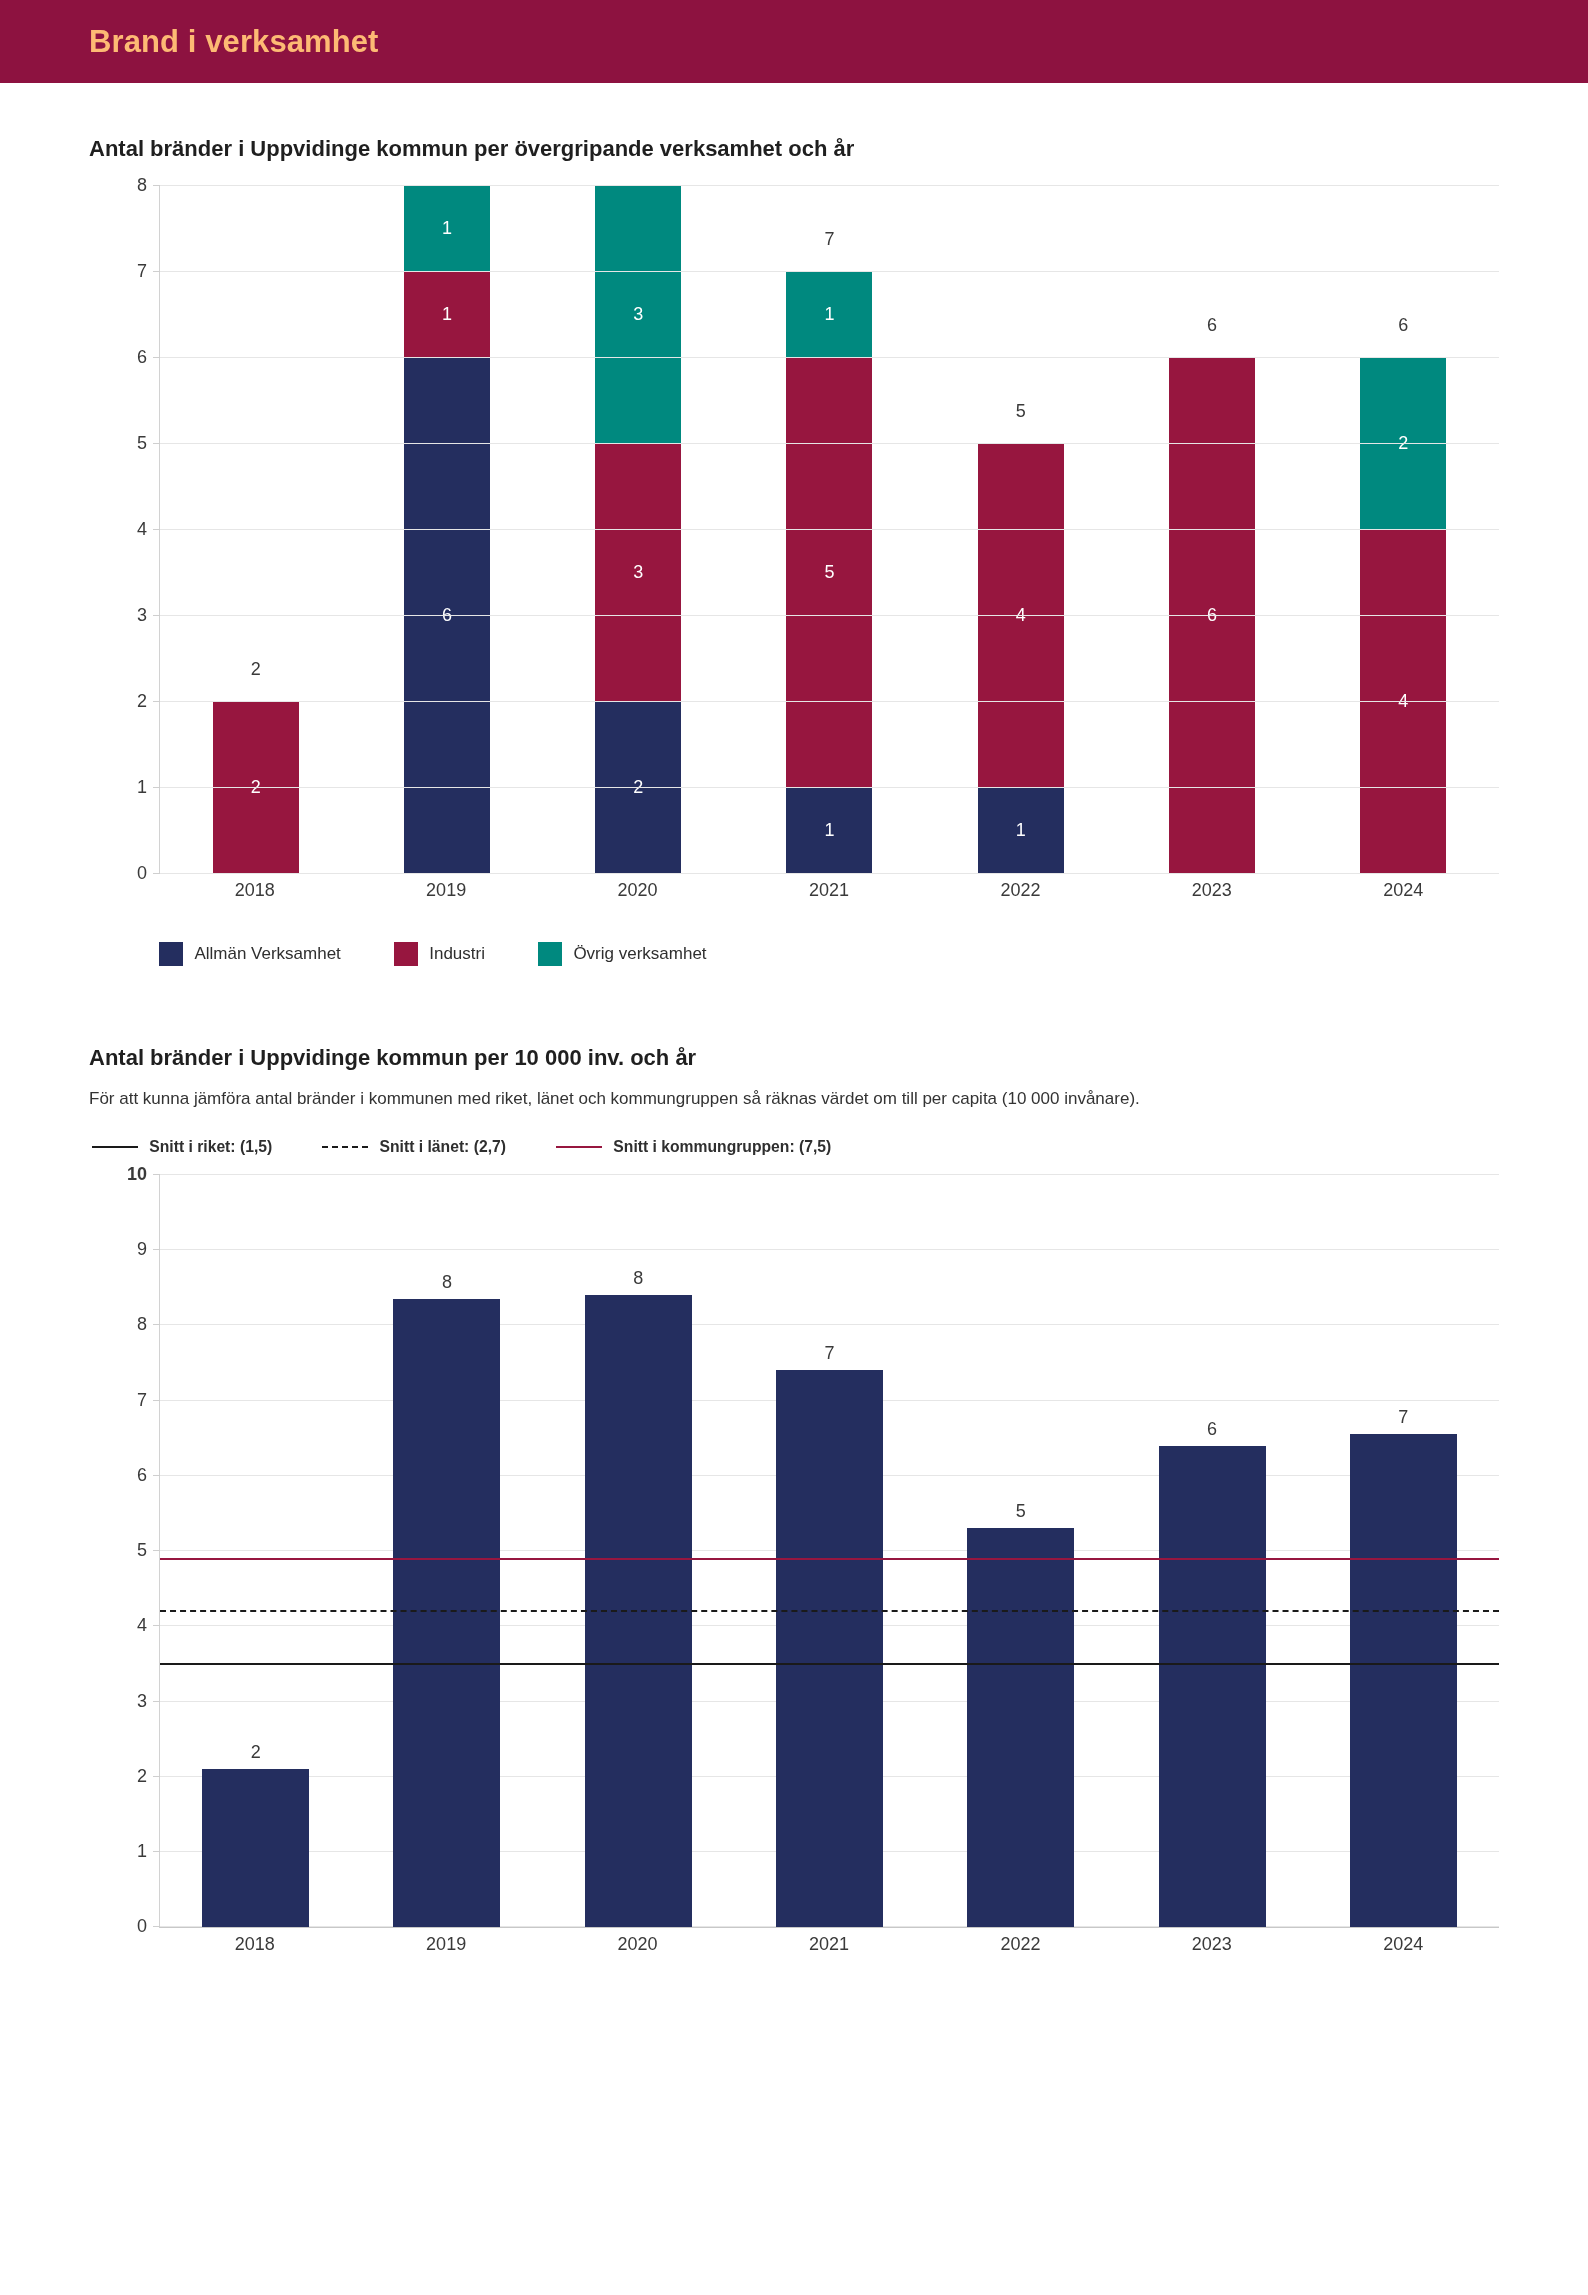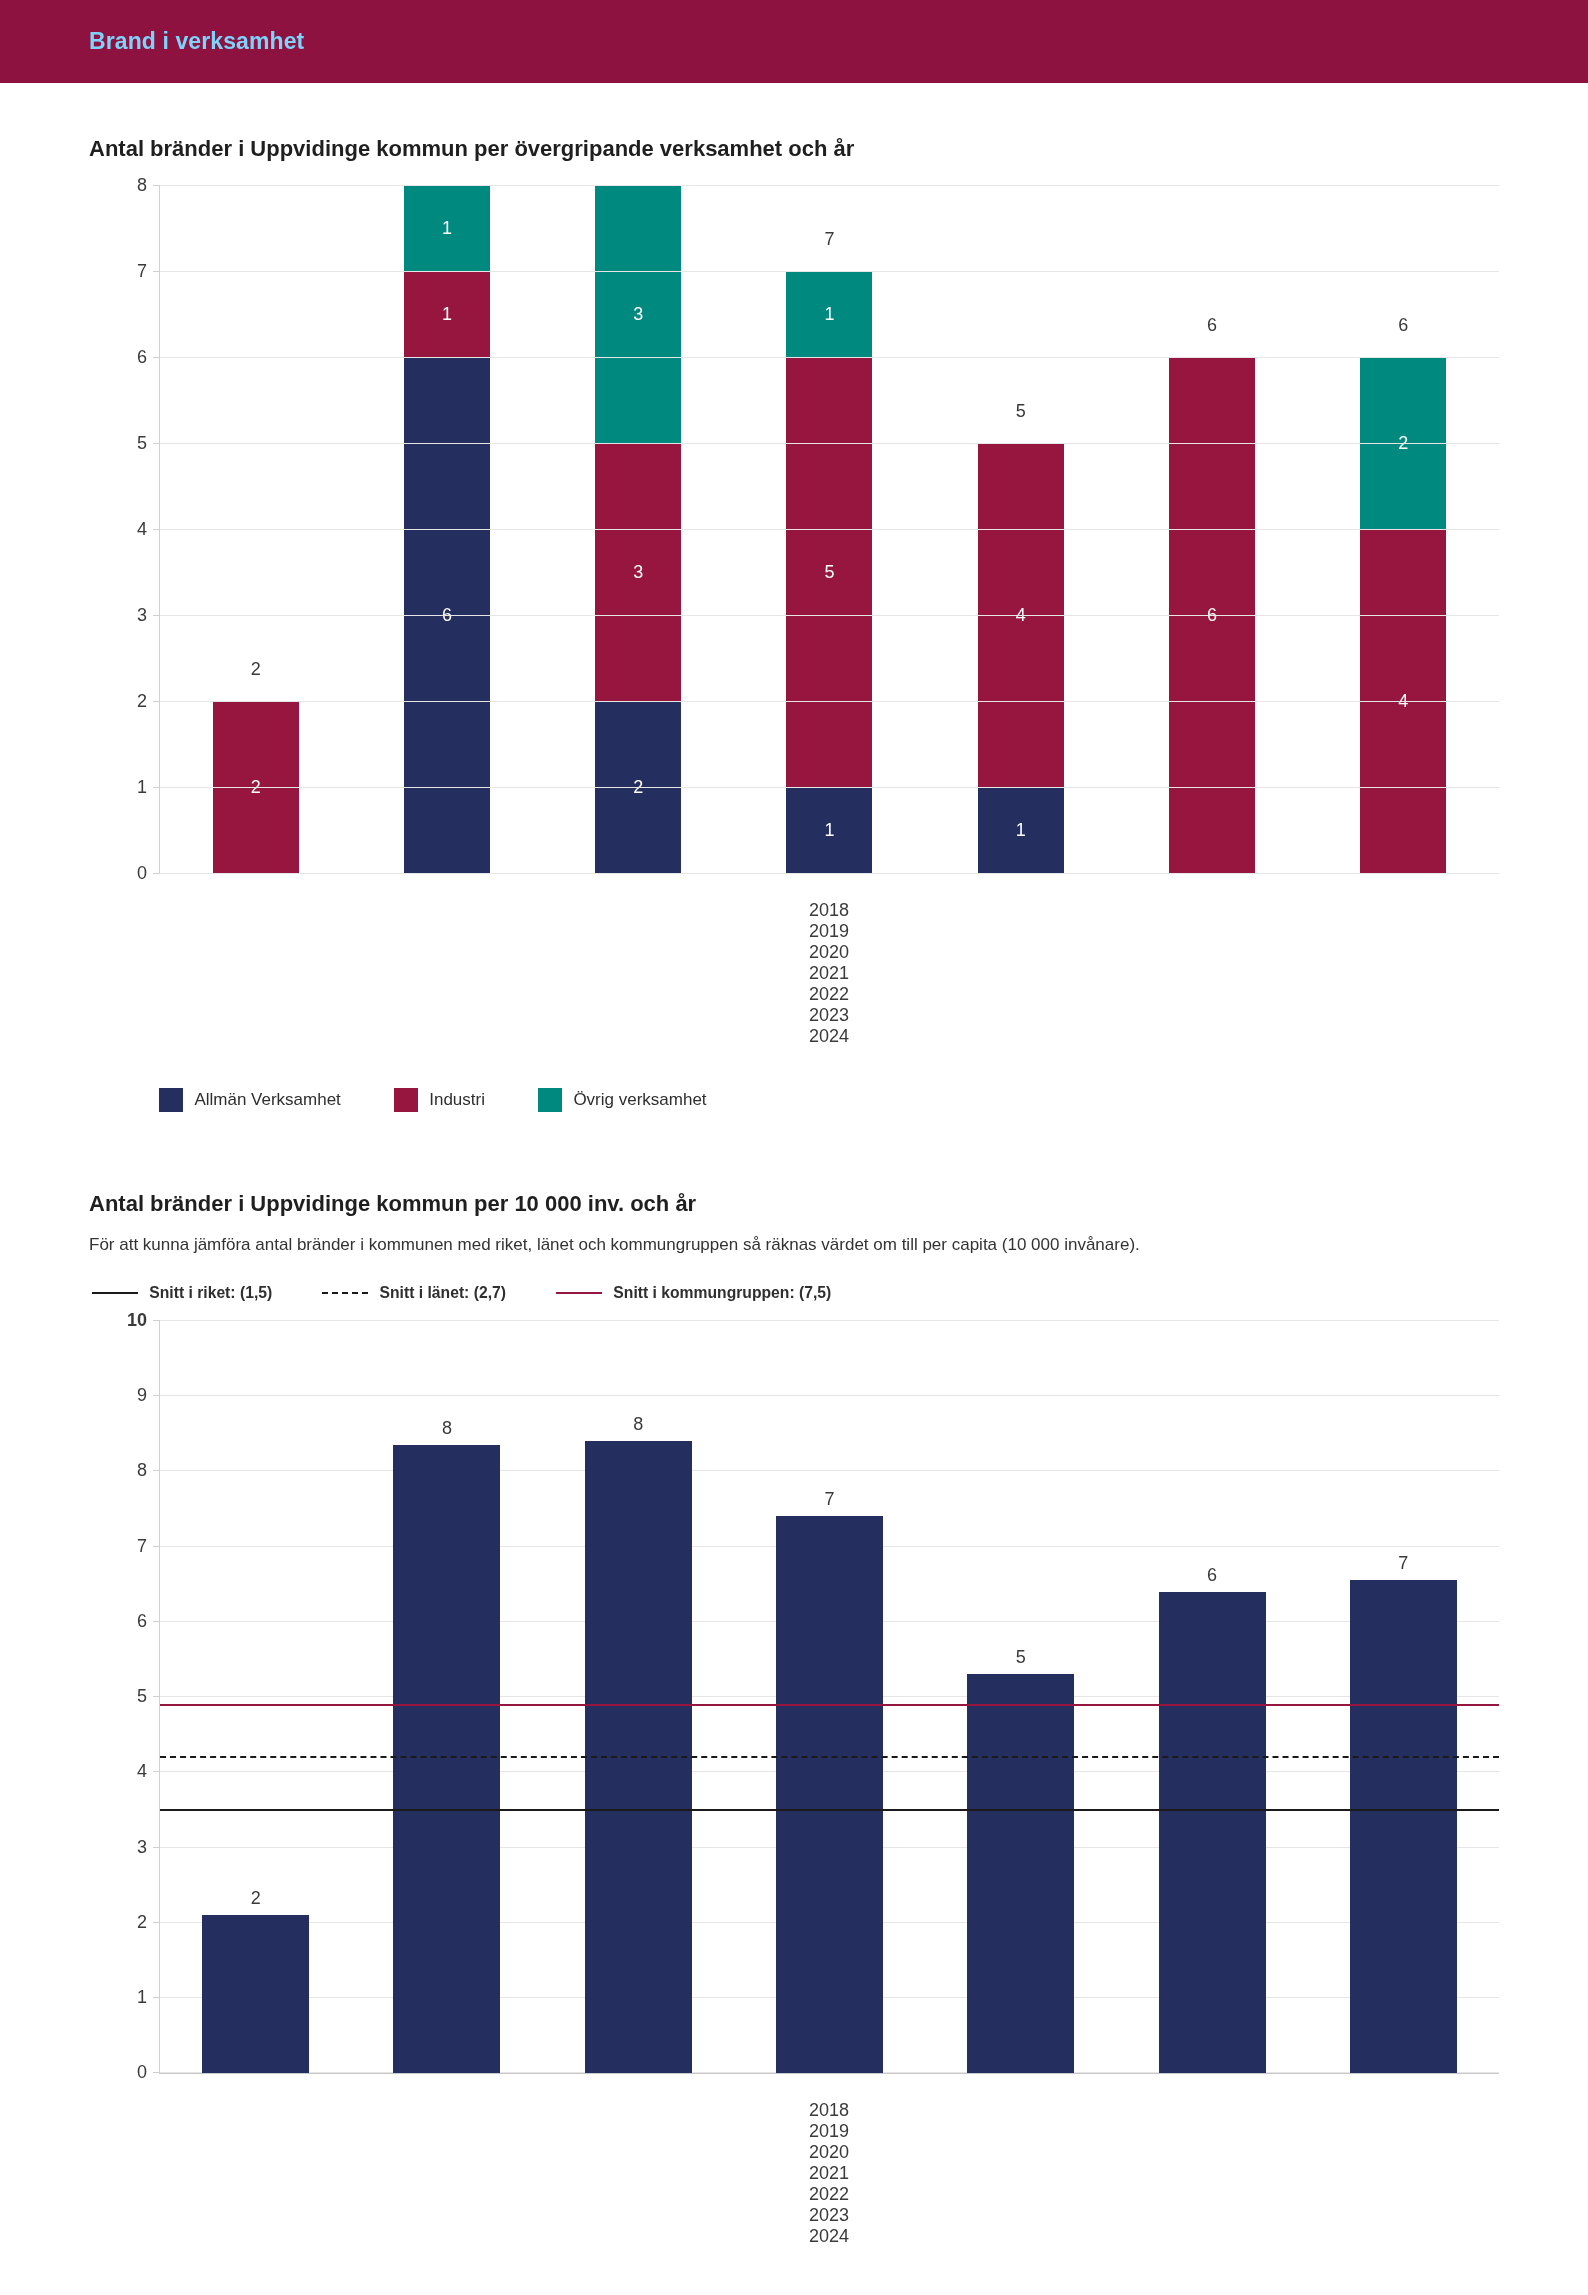--- a/index.html
+++ b/index.html
@@ -16,22 +16,22 @@
   
   .banner {
     width: 100%;
     height: 83px;
     background: #8d1240;
     display: flex;
     align-items: center;
     padding-left: 89px;
   }
   .banner-title {
-    color: #7dd3fc;
-    font-size: 23px;
+    color: #fdba74;
+    font-size: 31px;
     font-weight: bold;
     letter-spacing: 0.1px;
   }
 
   
   .page { padding: 0 89px; }
 
   .sec-title {
     font-size: 22px;
     font-weight: bold;
@@ -114,22 +114,21 @@
     text-align: center;
     font-size: 18px;
     color: #3a3a3a;
     transform: translateY(-100%);
     margin-top: -6.4px;
   }
 
   .xlabels {
     margin-left: 70px;
     display: flex;
-    margin-top: 26px;
-    flex-direction: column;
+    margin-top: 6px;
   }
   .xlabel {
     flex: 1 1 0;
     text-align: center;
     font-size: 18px;
     color: #3a3a3a;
   }
 
   .legend {
     margin-left: 70px;

